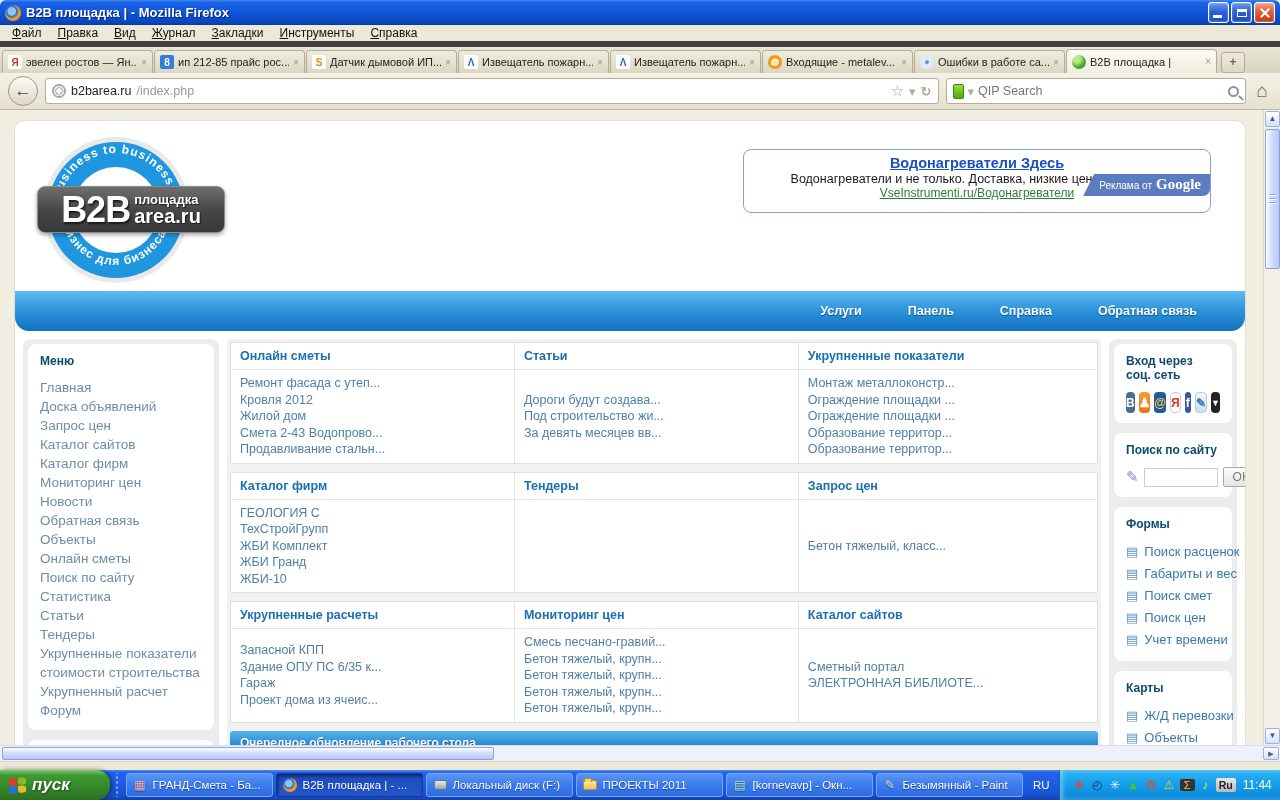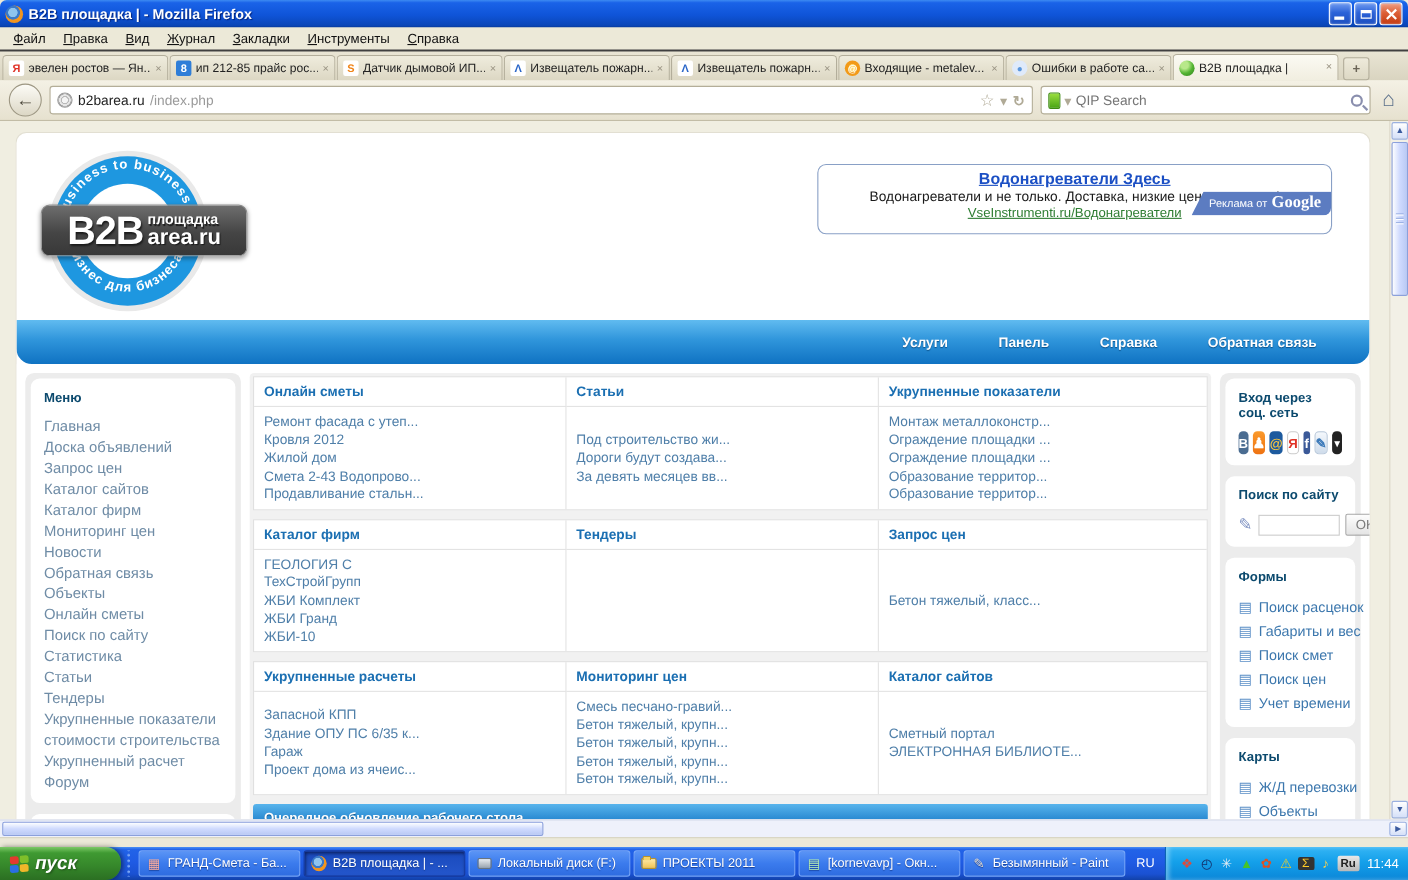--- a/index.html
+++ b/index.html
@@ -15,21 +15,21 @@
   .wtitle { flex:1; white-space:nowrap; overflow:hidden; }
   .wbtns { display:flex; gap:2px; }
   .wbtn { width:21px; height:21px; border-radius:3px; border:1px solid #fff; position:relative;
     background:linear-gradient(180deg,#6f9af0,#2b62d8 45%,#1d4fc0); box-shadow:inset 0 0 2px rgba(255,255,255,.6); }
   .wbtn.close { background:linear-gradient(180deg,#f0a086,#dd6038 45%,#c33a10); }
   .wbtn.min i { position:absolute; left:4px; bottom:4px; width:9px; height:3px; background:#fff; }
   .wbtn.rest i { position:absolute; left:5px; top:6px; width:10px; height:8px; border:1px solid #fff; border-top:3px solid #fff; }
   .wbtn.close .x1,.wbtn.close .x2 { position:absolute; left:4px; top:9px; width:12px; height:2px; background:#fff; }
   .wbtn.close .x1 { transform:rotate(45deg);} .wbtn.close .x2 { transform:rotate(-45deg);}
 
-  .menubar { height:22px; background:#ece9d8; display:flex; align-items:center; padding-left:4px; border-bottom:2px solid #404040; }
+  .menubar { height:22px; background:#ece9d8; display:flex; align-items:center; padding-left:4px; border-bottom:6px solid #404040; }
   .mi { display:inline-block; padding:3px 8px; color:#111; cursor:default; }
   .mi::first-letter { text-decoration:underline; }
 
   
   .tabstrip { height:26px; background:linear-gradient(180deg,#e9e5d4,#d9d4c0); display:flex; align-items:flex-end; padding:3px 2px 0 2px; }
   .tab { width:151px; height:23px; margin-right:1px; border:1px solid #b3ae9b; border-bottom:none; border-radius:4px 4px 0 0;
     background:linear-gradient(180deg,#efecdd,#dcd7c3); display:flex; align-items:center; gap:4px; padding:0 5px; }
   .tab.active { background:linear-gradient(180deg,#fbfaf3,#f1eee0); height:24px; }
   .tl { flex:1; font-size:11px; color:#222; white-space:nowrap; overflow:hidden; }
   .tx { font-size:10px; color:#9a9484; }
@@ -347,22 +347,22 @@
           <div class="phead">Статьи</div>
           <div class="phead">Укрупненные показатели</div>
           <div class="pcell">
             <span class="plink">Ремонт фасада с утеп...</span>
             <span class="plink">Кровля 2012</span>
             <span class="plink">Жилой дом</span>
             <span class="plink">Смета 2-43 Водопрово...</span>
             <span class="plink">Продавливание стальн...</span>
           </div>
           <div class="pcell">
+            <span class="plink">Дороги будут создава...</span>
             <span class="plink">Под строительство жи...</span>
-            <span class="plink">Дороги будут создава...</span>
             <span class="plink">За девять месяцев вв...</span>
           </div>
           <div class="pcell">
             <span class="plink">Монтаж металлоконстр...</span>
             <span class="plink">Ограждение площадки ...</span>
             <span class="plink">Ограждение площадки ...</span>
             <span class="plink">Образование территор...</span>
             <span class="plink">Образование территор...</span>
           </div>
         </div>

